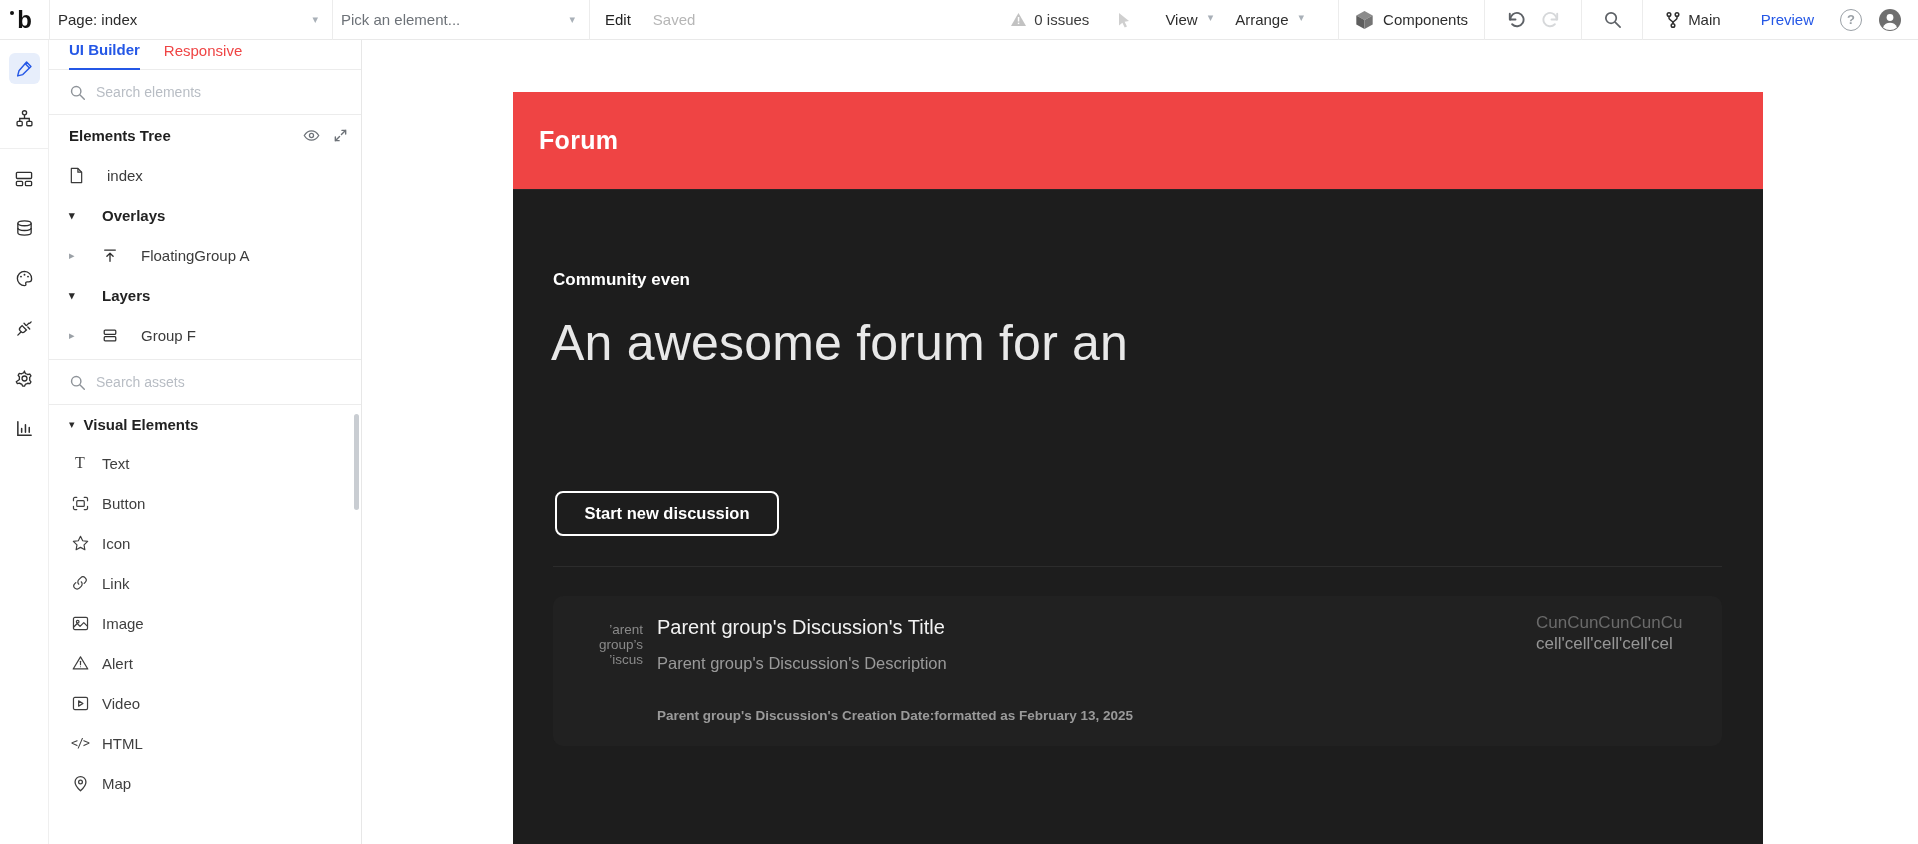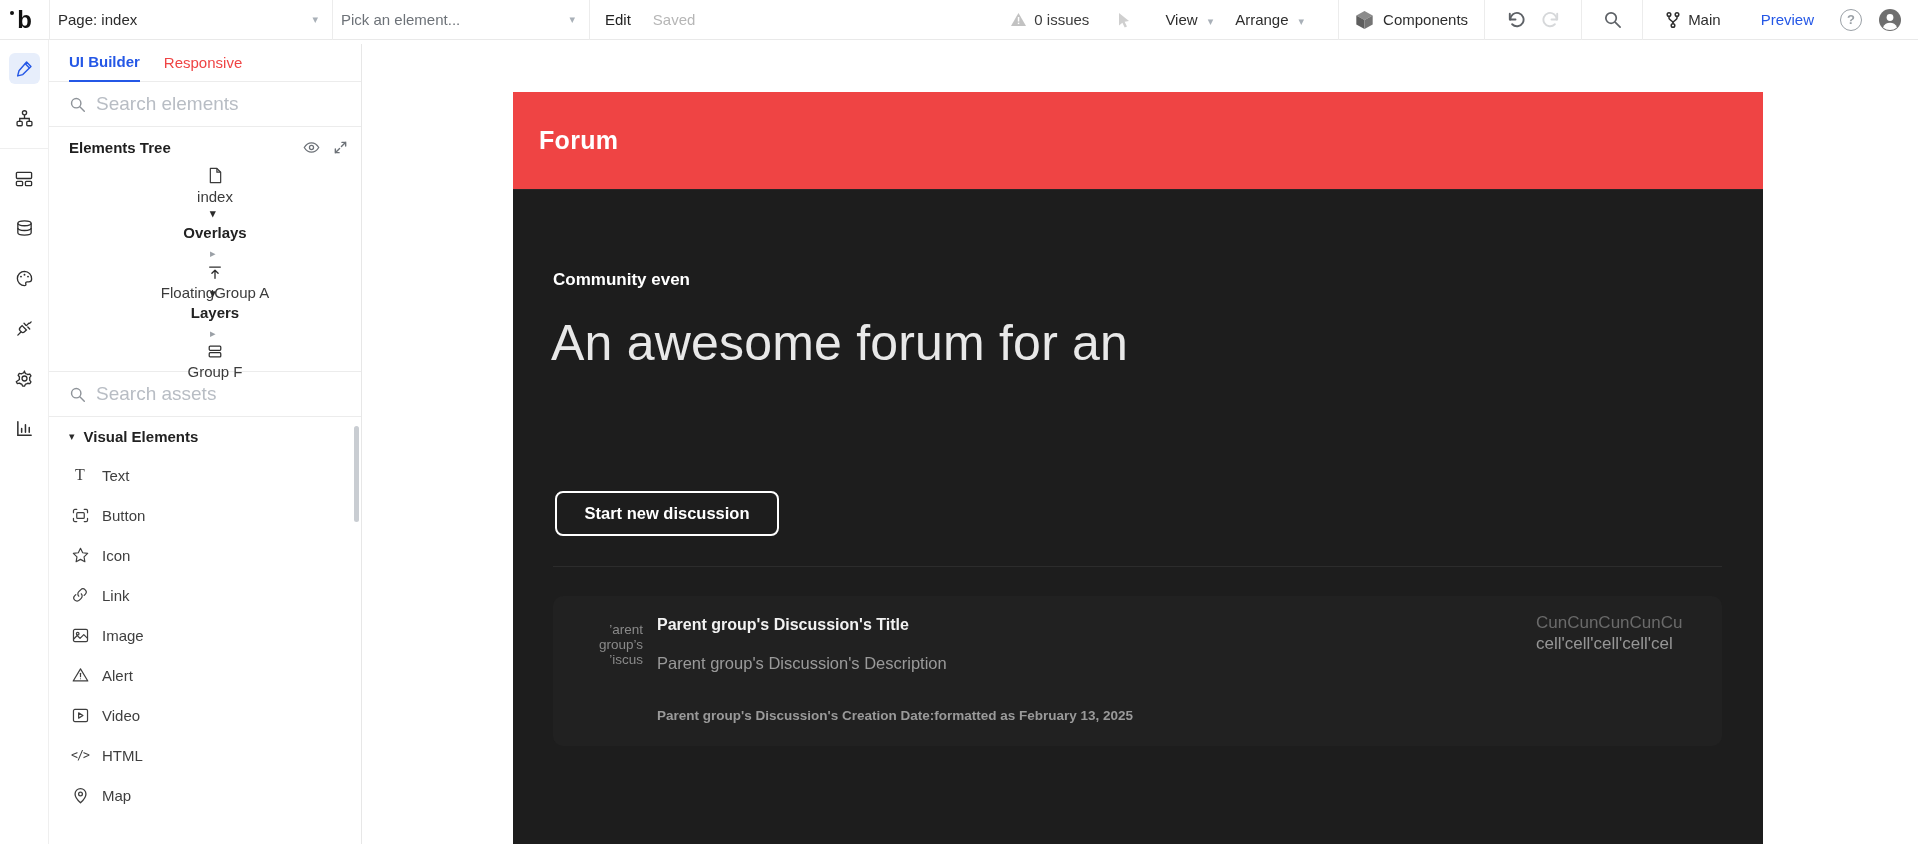--- a/index.html
+++ b/index.html
@@ -17,53 +17,53 @@
                border-right:1px solid #ececec; padding:0 14px 0 8px; color:#2b2b2b; font-size:15px; cursor:pointer; }
   .tb-select .lbl { flex:1; }
   .tb-sel-page { width:284px; }
   .tb-sel-pick { width:257px; border-left:none; color:#6d7278; }
   .caret { color:#a9b0b8; font-size:11px; margin-left:10px; }
   .tb-edit { margin-left:15px; font-size:15px; color:#222; font-weight:400; }
   .tb-saved { margin-left:22px; font-size:15px; color:#b6b6b6; }
   .tb-right { margin-left:auto; display:flex; align-items:center; height:40px; }
   .tb-issues { display:flex; align-items:center; gap:7px; font-size:15px; color:#3b3b3b; margin-right:26px; }
   .tb-cursor { margin-right:32px; display:flex; align-items:center; }
-  .tb-menu { display:flex; align-items:flex-end; font-size:15px; color:#2e2e2e; margin-right:22px; cursor:pointer; }
+  .tb-menu { display:flex; align-items:flex-start; font-size:15px; color:#2e2e2e; margin-right:22px; cursor:pointer; }
   .tb-vdiv { width:1px; height:40px; background:#ececec; margin:0 12px; }
   .tb-components { display:flex; align-items:center; gap:9px; font-size:15px; color:#2e2e2e; cursor:pointer; padding:0 4px; }
   .tb-iconbtn { width:26px; height:26px; display:flex; align-items:center; justify-content:center; margin:0 5px; cursor:pointer; }
   .tb-branch { display:flex; align-items:center; gap:7px; font-size:15px; color:#2e2e2e; margin:0 10px; cursor:pointer; }
   .tb-preview { color:#2457e6; font-size:15px; margin:0 26px 0 30px; cursor:pointer; }
   .tb-help { width:22px; height:22px; border:1.6px solid #9aa0a6; border-radius:50%; color:#9aa0a6;
              font-size:13px; font-weight:700; display:flex; align-items:center; justify-content:center; margin-right:16px; cursor:pointer; }
   .tb-avatar { margin-right:16px; cursor:pointer; display:flex; }
 
   
   .rail { position:absolute; top:40px; left:0; width:49px; bottom:0; background:#fff;
           border-right:1px solid #efefef; display:flex; flex-direction:column; align-items:center; padding-top:13px; }
   .rail-item { width:31px; height:31px; border-radius:6px; display:flex; align-items:center;
                justify-content:center; margin-bottom:19px; cursor:pointer; }
   .rail-item.active { background:#e7eefb; }
   .rail-div { width:49px; height:1px; background:#efefef; margin:-5px 0 14px 0; }
   .rail-item + .rail-item { margin-top:0; }
 
   
-  .panel { position:absolute; top:44px; left:49px; width:313px; bottom:0; background:#fff;
+  .panel { position:absolute; top:32px; left:49px; width:313px; bottom:0; background:#fff;
            border-right:1px solid #e7e7e7; font-size:15px; overflow:hidden; }
   .panel-tabs { height:38px; display:flex; align-items:center; padding-left:20px; border-bottom:1px solid #ececec; gap:24px; }
   .ptab { font-size:15px; color:#ef4444; cursor:pointer; height:38px; display:flex; align-items:center; }
   .ptab.active { color:#2457e6; font-weight:700; border-bottom:2px solid #2457e6; }
   .psearch { height:45px; display:flex; align-items:center; padding-left:20px; border-bottom:1px solid #ececec; gap:10px; }
-  .psearch input { border:none; outline:none; font-size:19px; color:#333; width:230px; font-family:"Liberation Sans",sans-serif; }
+  .psearch input { border:none; outline:none; font-size:14px; color:#333; width:230px; font-family:"Liberation Sans",sans-serif; }
   .psearch input::placeholder { color:#b8bdc4; }
   .tree-header { height:34px; display:flex; align-items:center; padding:6px 13px 0 20px; }
   .tree-title { font-weight:700; color:#1f1f1f; flex:1; }
   .tree-hicons { display:flex; gap:13px; }
   .tree-hicons span { display:flex; cursor:pointer; }
-  .trow { height:40px; display:flex; align-items:center; padding-left:20px; gap:4px; cursor:pointer; color:#3b3b3b;flex-direction:column; }
+  .trow { height:40px; display:flex; align-items:center; padding-left:20px; gap:23px; cursor:pointer; color:#3b3b3b; }
   .trow .tcaret { width:10px; font-size:11px; color:#9aa0a6; }
   .trow .tcaret.open { color:#2b2b2b; }
   .trow.section { font-weight:700; color:#222; }
   .trow .ticon { display:flex; }
   .panel-sep { height:1px; background:#ececec; }
   .velist-header { height:38px; display:flex; align-items:center; padding-left:20px; gap:9px; }
   .velist-header .tcaret { font-size:11px; color:#2b2b2b; }
   .velist-header .vtitle { font-weight:700; color:#222; }
   .verow { height:40px; display:flex; align-items:center; padding-left:22px; gap:13px; color:#3f3f3f; cursor:pointer; }
   .verow .veicon { width:18px; display:flex; justify-content:center; align-items:center; }
@@ -80,21 +80,21 @@
   .forum-body { position:relative; height:654px; }
   .hero-eyebrow { position:absolute; left:40px; top:80px; color:#fff; font-weight:700; font-size:17px; }
   .hero-heading { position:absolute; left:38px; top:116px; color:#e8e8e8; font-size:50px; line-height:74px; font-weight:400; letter-spacing:.2px; }
   .cta-btn { position:absolute; left:42px; top:301px; width:224px; height:45px; background:transparent;
              border:2px solid #fff; border-radius:8px; color:#fff; font-size:16.5px; font-weight:700;
              font-family:"Liberation Sans",sans-serif; cursor:pointer; }
   .hero-divider { position:absolute; left:40px; right:41px; top:376px; height:1px; background:#2c2c2c; }
   .disc-card { position:absolute; left:40px; right:41px; top:406px; height:150px; background:#212121; border-radius:10px; cursor:pointer; }
   .card-thumb { position:absolute; left:22px; top:26px; width:68px; color:#8a8a8a; font-size:13.5px;
                 line-height:15px; text-align:right; overflow:hidden; white-space:nowrap; }
-  .card-title { position:absolute; left:104px; top:20px; color:#f2f2f2; font-size:16px; font-weight:700; }
+  .card-title { position:absolute; left:104px; top:20px; color:#f2f2f2; font-size:20px; font-weight:400; }
   .card-desc { position:absolute; left:104px; top:58px; color:#9a9a9a; font-size:16.5px; }
   .card-date { position:absolute; left:104px; top:112px; color:#9a9a9a; font-size:13.5px; font-weight:700; }
   .card-right { position:absolute; right:28px; top:16px; text-align:left; width:158px; overflow:hidden; }
   .card-right .r1 { color:#6a6a6a; font-size:17px; line-height:21px; white-space:nowrap; }
   .card-right .r2 { color:#969696; font-size:17px; line-height:21px; white-space:nowrap; }
 
   svg { display:block; }
 </style>
 </head>
 <body>

